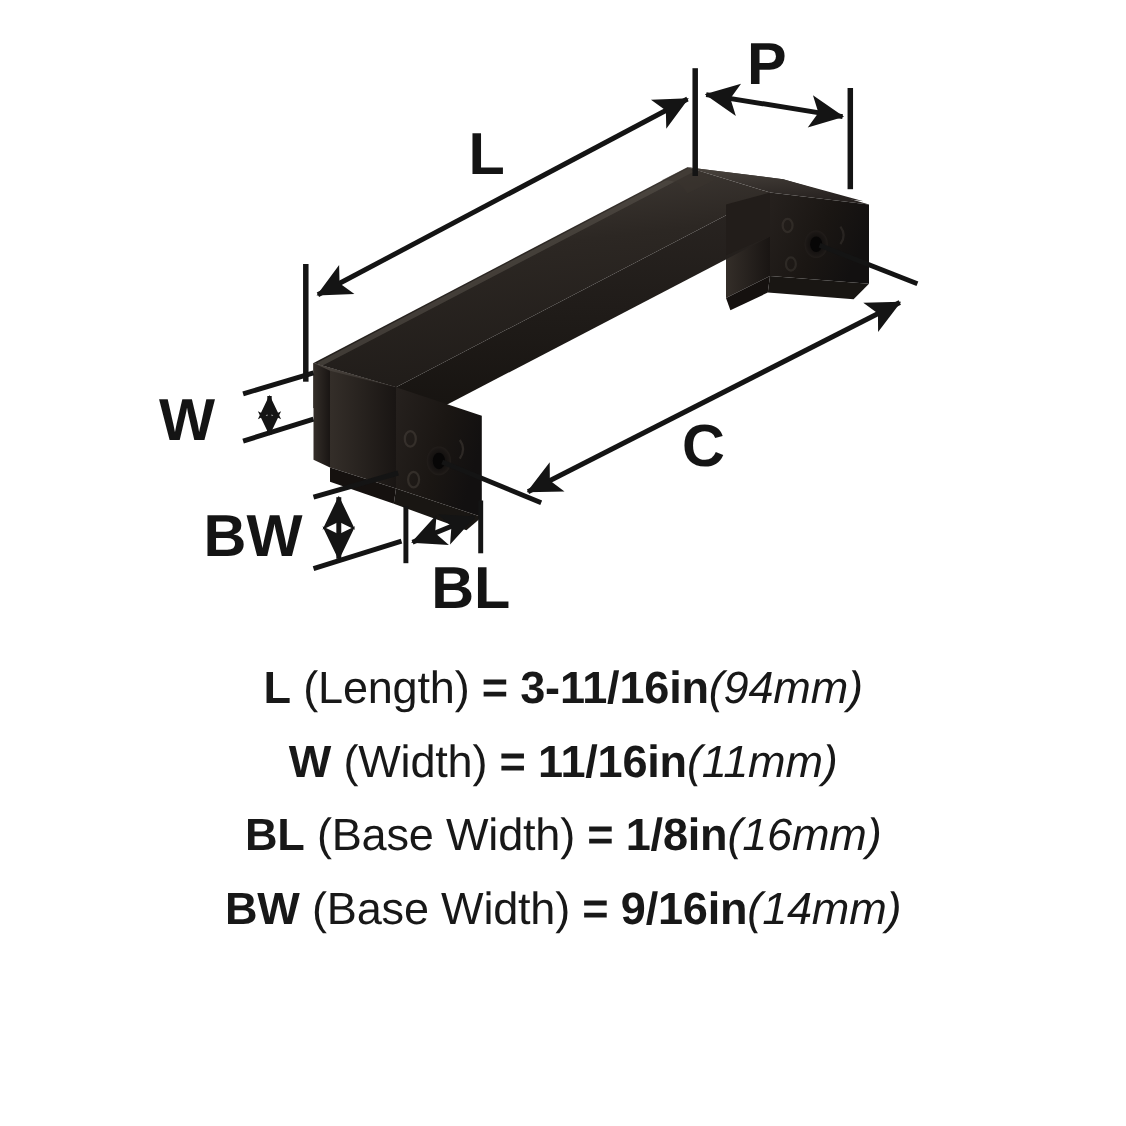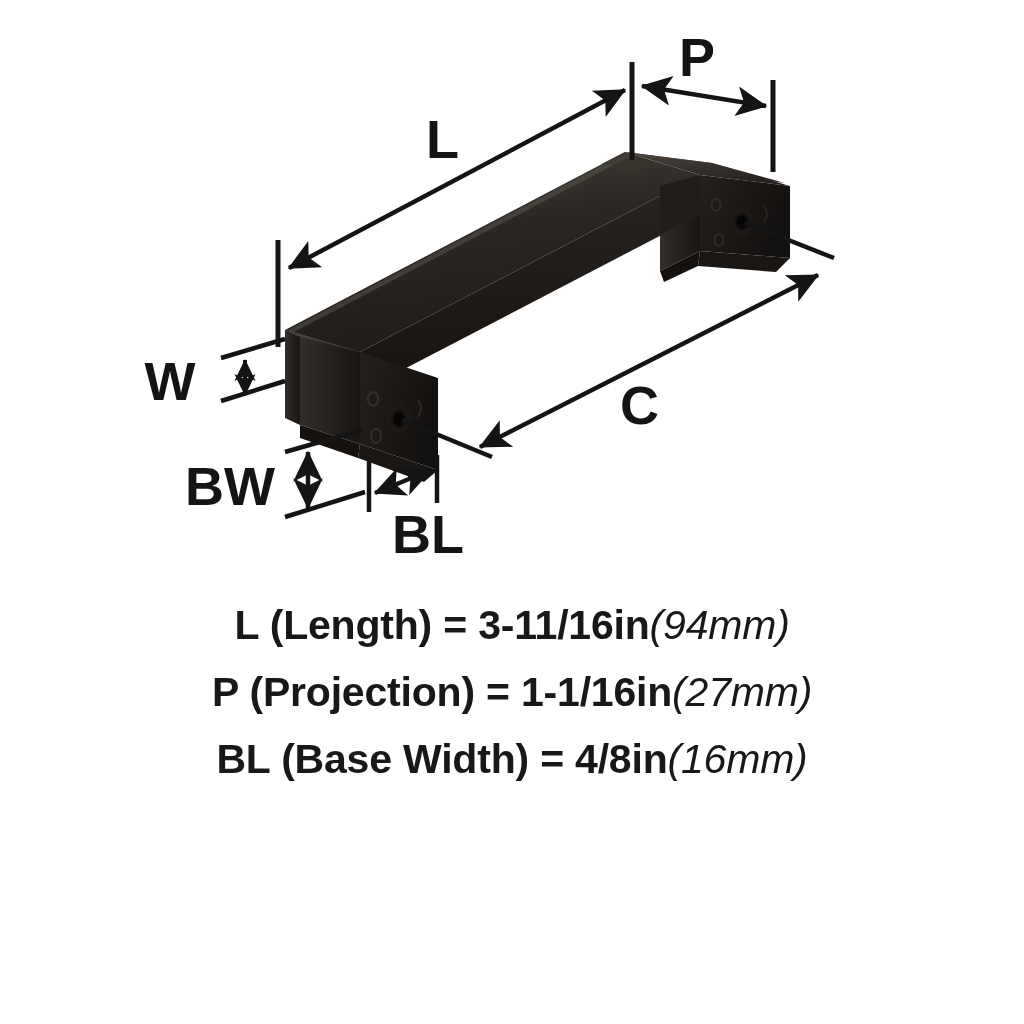--- a/index.html
+++ b/index.html
@@ -56,21 +56,21 @@
     white-space: nowrap;
     text-align: center;
     font-size: 41px;
     letter-spacing: -0.2px;
     color: #181818;
   }
   .spec-code {
     font-weight: 700;
   }
   .spec-name {
-    font-weight: 700;
+    font-weight: 400;
   }
   .spec-eq {
     font-weight: 700;
   }
   .spec-imp {
     font-weight: 700;
     margin-top: 10px;
   }
   .spec-met {
     font-weight: 400;
@@ -241,25 +241,28 @@
       </g>
     </svg>
   </div>
 
   <div id="spec-list">
 
     <div class="spec-row">
       <span class="spec-code">L</span><span class="spec-name"> (Length)</span><span class="spec-eq"> = </span><span class="spec-imp">3-11/16in</span><span class="spec-met">(94mm)</span>
     </div>
 
-
-    <div class="spec-row">
-      <span class="spec-code">P</span><span class="spec-name"> (Projection)</span><span class="spec-eq"> = </span><span class="spec-imp">1-1/16in</span><span class="spec-met">(27mm)</span>
-    </div>
-
-
-    <div class="spec-row">
-      <span class="spec-code">BL</span><span class="spec-name"> (Base Width)</span><span class="spec-eq"> = </span><span class="spec-imp">4/8in</span><span class="spec-met">(16mm)</span>
-    </div>
-
+    <div class="spec-row">
+      <span class="spec-code">W</span><span class="spec-name"> (Width)</span><span class="spec-eq"> = </span><span class="spec-imp">11/16in</span><span class="spec-met">(11mm)</span>
+    </div>
+
+
+
+    <div class="spec-row">
+      <span class="spec-code">BL</span><span class="spec-name"> (Base Width)</span><span class="spec-eq"> = </span><span class="spec-imp">1/8in</span><span class="spec-met">(16mm)</span>
+    </div>
+
+    <div class="spec-row">
+      <span class="spec-code">BW</span><span class="spec-name"> (Base Width)</span><span class="spec-eq"> = </span><span class="spec-imp">9/16in</span><span class="spec-met">(14mm)</span>
+    </div>
 
   </div>
 </div>
 
 </body></html>

